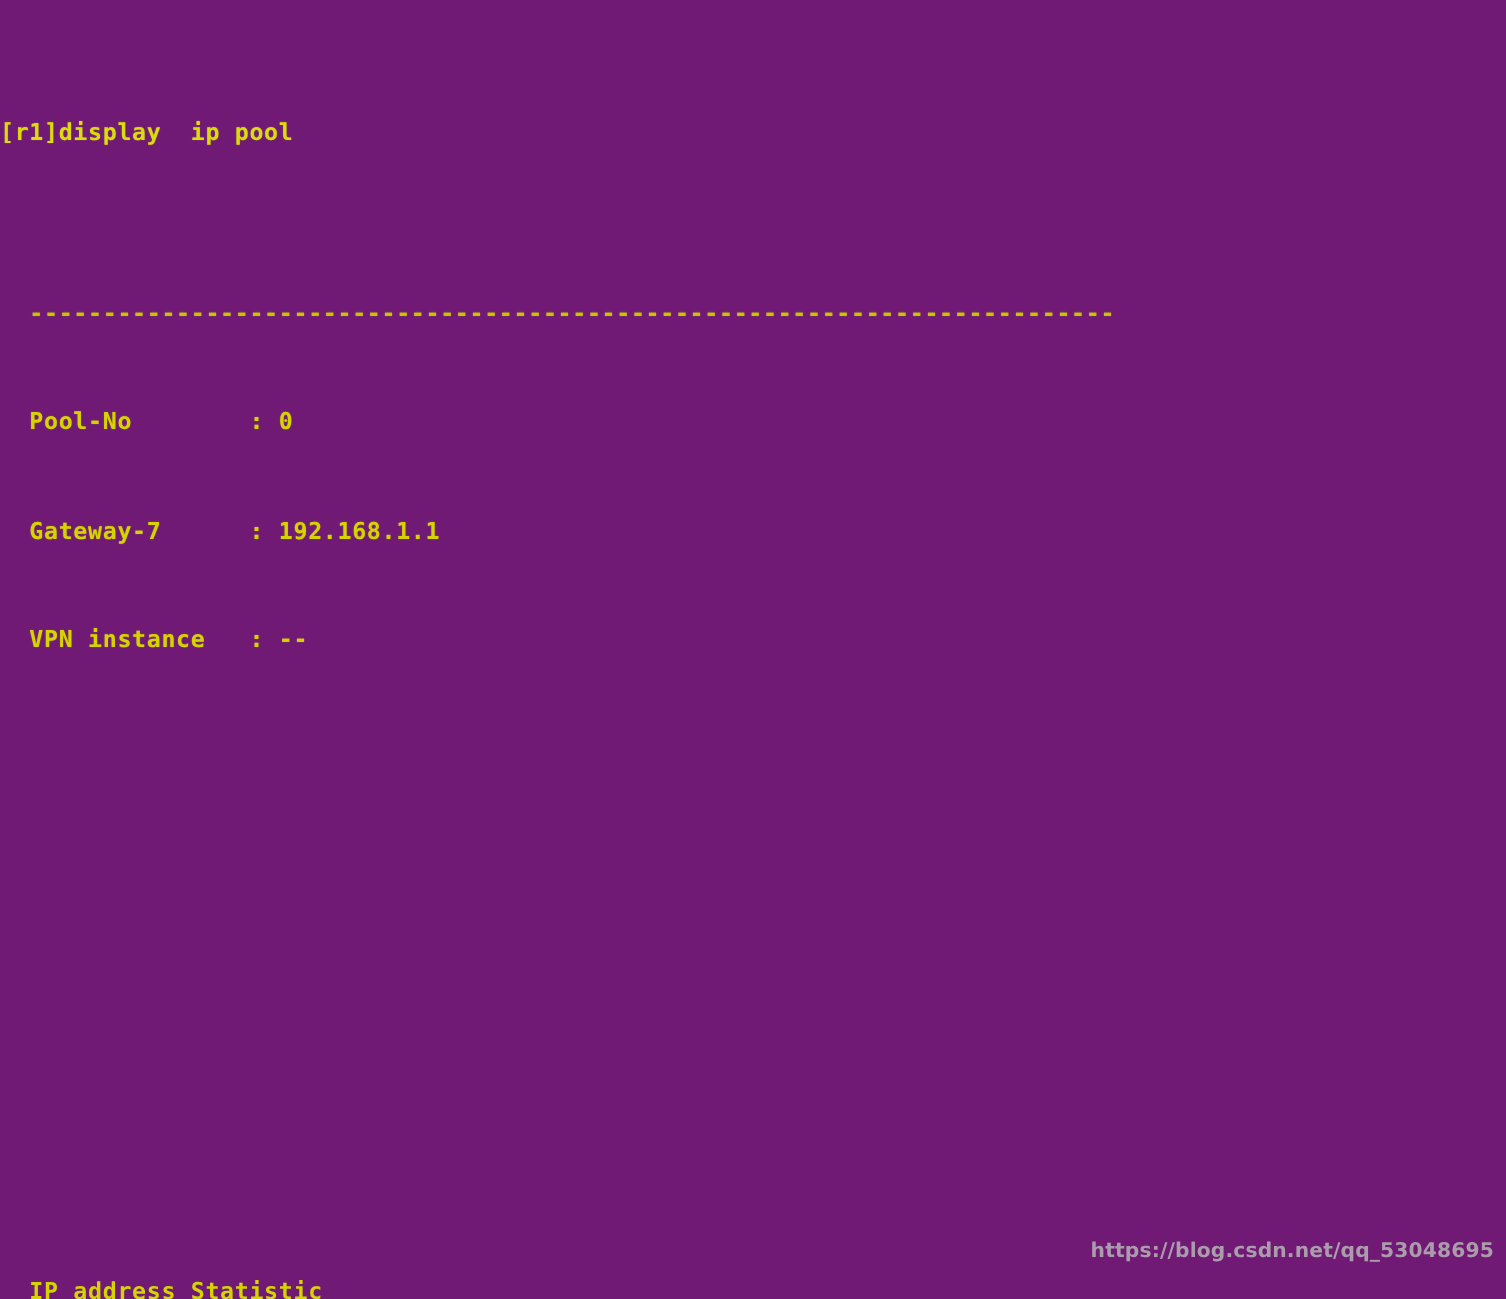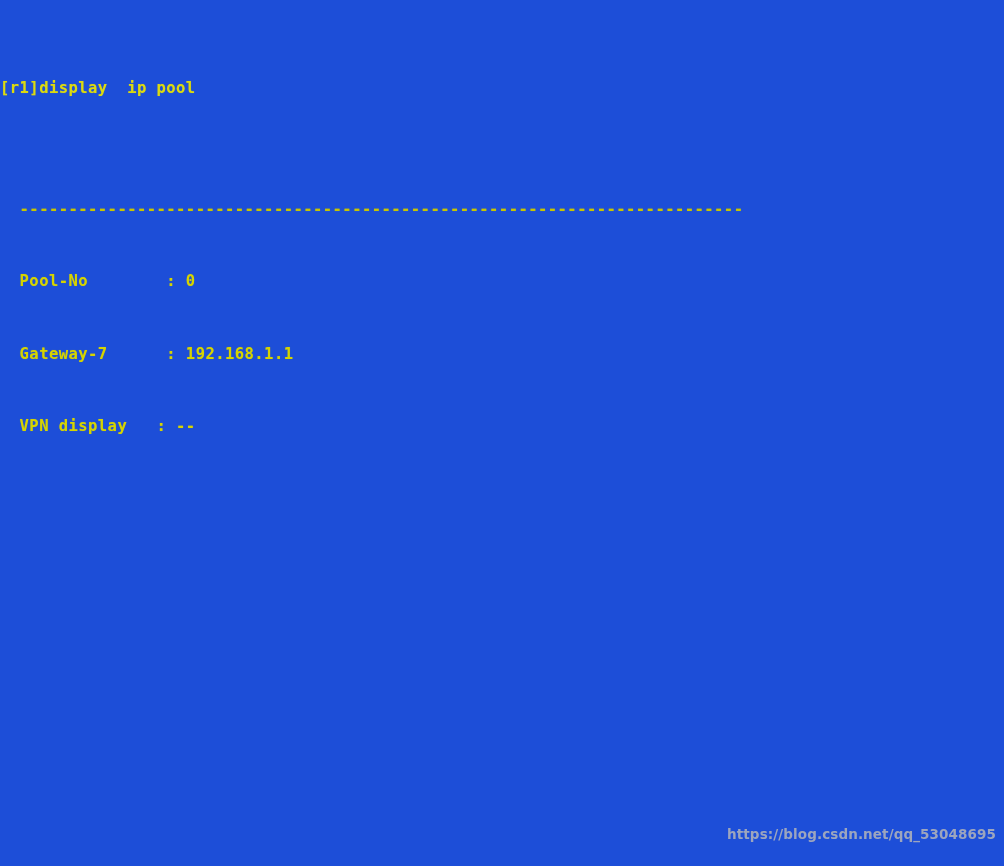--- a/index.html
+++ b/index.html
@@ -13,21 +13,21 @@
     overflow: hidden;
     position: relative;
     font-family: "DejaVu Sans Mono", "Liberation Mono", monospace;
   }
   #terminal {
     position: absolute;
     top: 0;
     left: 0;
     width: 1004px;
     height: 866px;
-    background: #1d4ed8;
+    background: #701a75;
     overflow: hidden;
   }
   .screen {
     position: absolute;
     top: 3px;
     left: 0px;
     font-family: "DejaVu Sans Mono", "Liberation Mono", monospace;
     font-size: 15.5px;
     line-height: 24.2px;
     letter-spacing: 0.45px;
@@ -85,21 +85,21 @@
 <div id="terminal">
 
   <div class="screen">
 
     <span class="line cmd">[r1]display  ip pool</span>
 
     
     <span class="line sep">  --------------------------------------------------------------------------</span>
     <span class="line">  Pool-No        : 0</span>
     <span class="line">  Gateway-7      : 192.168.1.1</span>
-    <span class="line">  VPN display   : --</span>
+    <span class="line">  VPN instance   : --</span>
     <span class="blank"></span>
     <span class="blank"></span>
 
     
     
     
     
     
     
     
@@ -125,14 +125,15 @@
     
     
     
     
     
 
   </div>
 
   <div class="watermark">https://blog.csdn.net/qq_53048695</div>
 
+  <div class="cut-line">  IP address Statistic</div>
 
 </div>
 
 </body></html>

